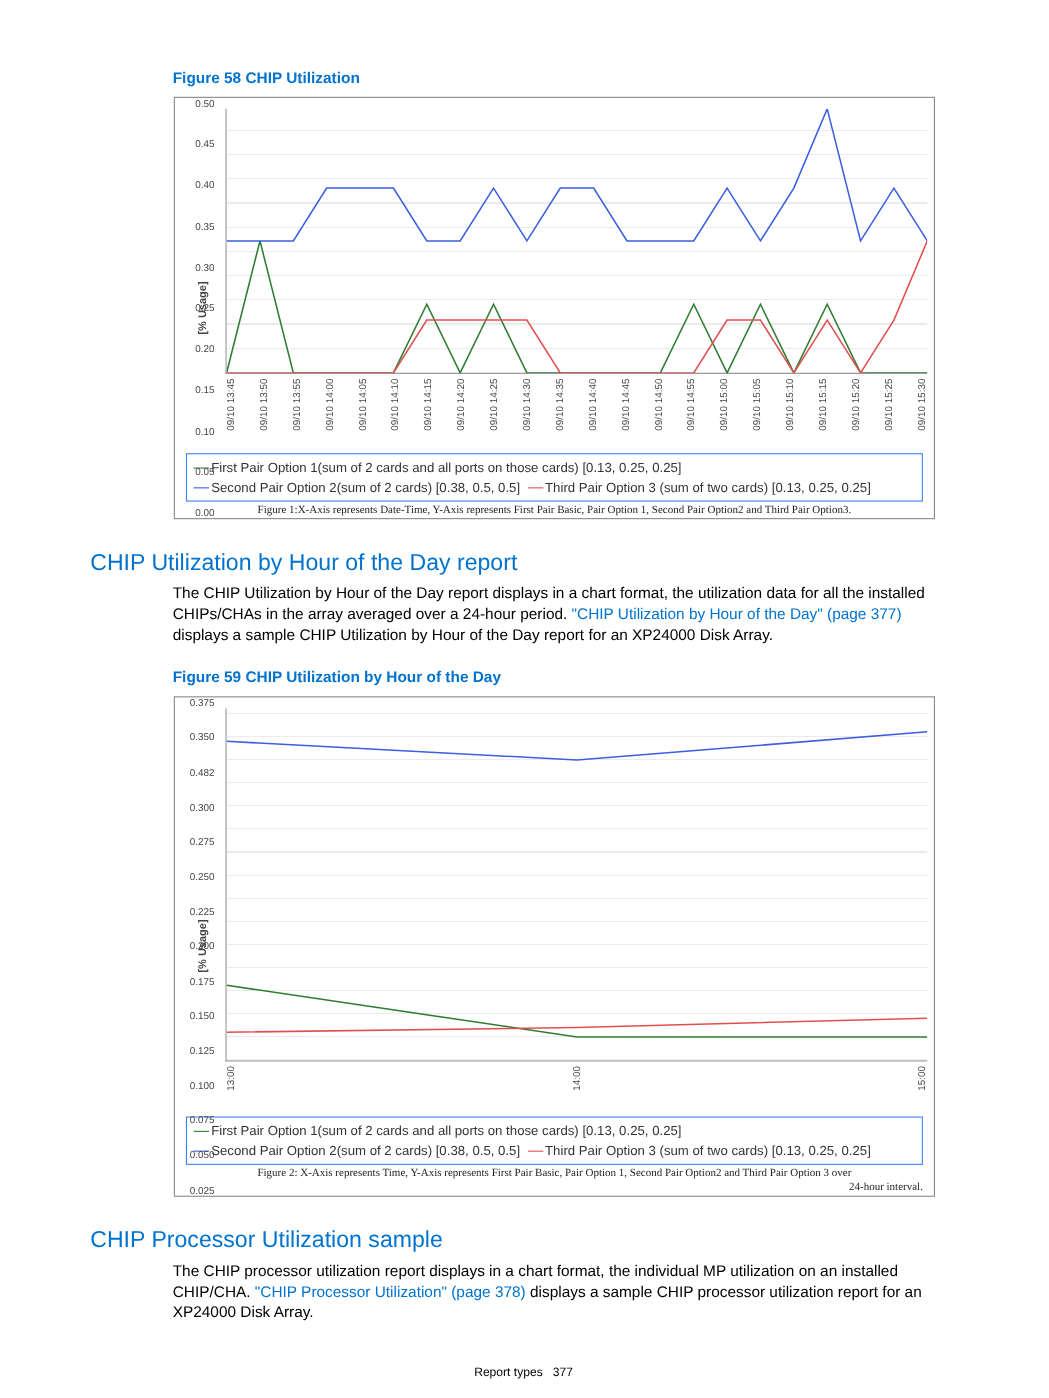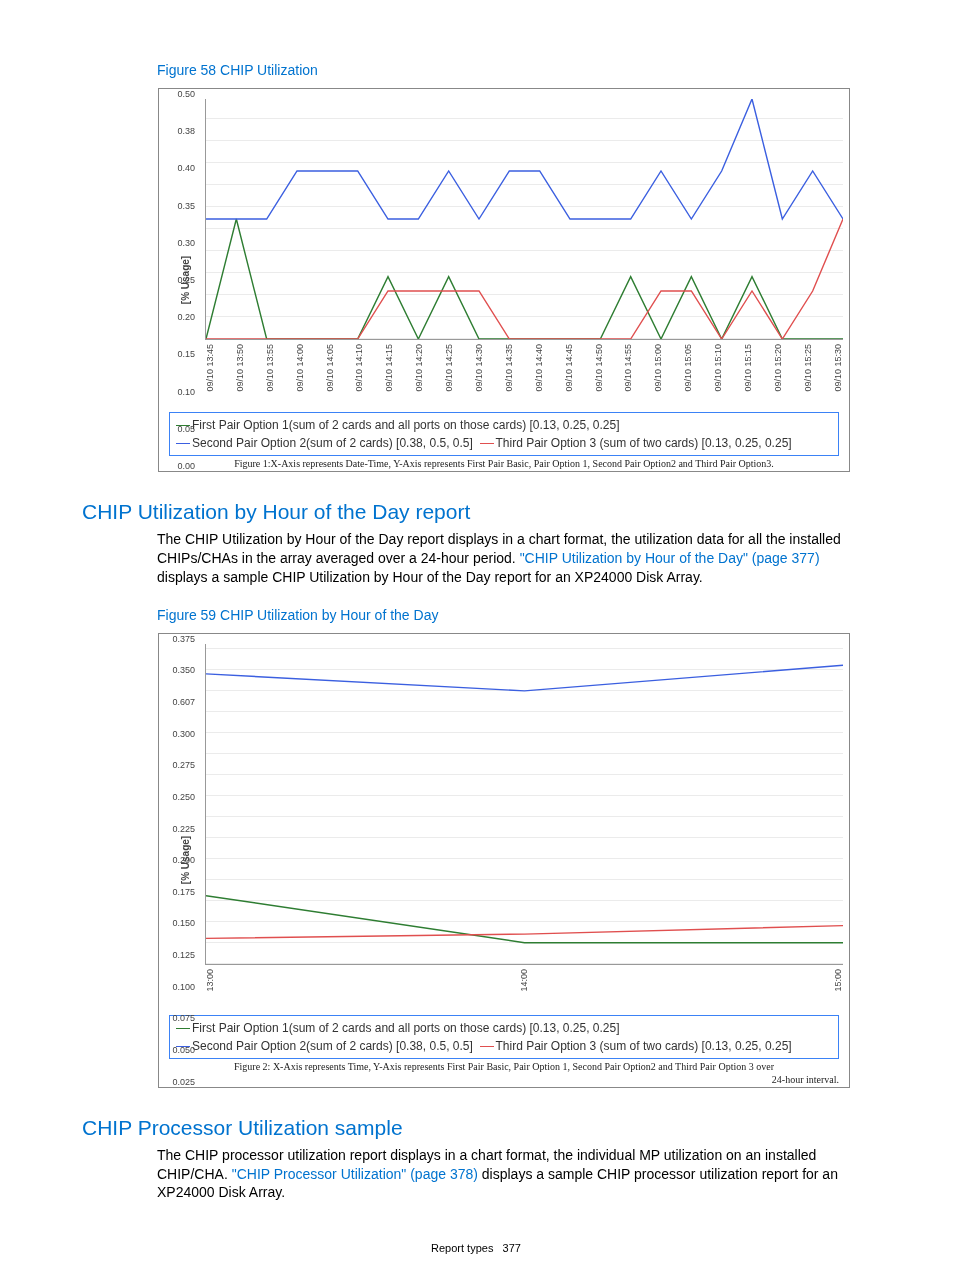--- a/index.html
+++ b/index.html
@@ -9,21 +9,21 @@
     background: #fff;
     width: 954px;
   }
   .page {
     padding: 58px 80px 40px 82px;
     box-sizing: border-box;
   }
   .figure-title {
     color: #0073cf;
     font-size: 14px;
-    font-weight: normal;
+    font-weight: bold;
     margin: 4px 0 10px 75px;
   }
   .section-title {
     color: #0073cf;
     font-size: 21px;
     font-weight: normal;
     margin: 28px 0 6px 0;
   }
   .body-text {
     font-size: 14px;
@@ -163,21 +163,21 @@
     <div class="yticks" id="yt1">
         <span>0.00</span>
         <span>0.05</span>
         <span>0.10</span>
         <span>0.15</span>
         <span>0.20</span>
         <span>0.25</span>
         <span>0.30</span>
         <span>0.35</span>
         <span>0.40</span>
-        <span>0.38</span>
+        <span>0.45</span>
         <span>0.50</span>
       </div>
     <div class="plot-area">
       <svg class="data-layer" id="svg1" viewBox="0 0 630 240" preserveAspectRatio="none">
           <path d="M0.0 240.0 L30.0 120.0 L60.0 240.0 L90.0 240.0 L120.0 240.0 L150.0 240.0 L180.0 177.6 L210.0 240.0 L240.0 177.6 L270.0 240.0 L300.0 240.0 L330.0 240.0 L360.0 240.0 L390.0 240.0 L420.0 177.6 L450.0 240.0 L480.0 177.6 L510.0 240.0 L540.0 177.6 L570.0 240.0 L600.0 240.0 L630.0 240.0 " fill="none" stroke="#2e7d32" stroke-width="1.4"></path>
           <path d="M0.0 120.0 L30.0 120.0 L60.0 120.0 L90.0 72.0 L120.0 72.0 L150.0 72.0 L180.0 120.0 L210.0 120.0 L240.0 72.0 L270.0 120.0 L300.0 72.0 L330.0 72.0 L360.0 120.0 L390.0 120.0 L420.0 120.0 L450.0 72.0 L480.0 120.0 L510.0 72.0 L540.0 0.0 L570.0 120.0 L600.0 72.0 L630.0 120.0 " fill="none" stroke="#3b5fe0" stroke-width="1.4"></path>
           <path d="M0.0 240.0 L30.0 240.0 L60.0 240.0 L90.0 240.0 L120.0 240.0 L150.0 240.0 L180.0 192.0 L210.0 192.0 L240.0 192.0 L270.0 192.0 L300.0 240.0 L330.0 240.0 L360.0 240.0 L390.0 240.0 L420.0 240.0 L450.0 192.0 L480.0 192.0 L510.0 240.0 L540.0 192.0 L570.0 240.0 L600.0 192.0 L630.0 120.0 " fill="none" stroke="#e04f4f" stroke-width="1.4"></path>
         </svg>
     </div>
     <div class="xticks" id="xt1">
@@ -227,21 +227,21 @@
         <span>0.075</span>
         <span>0.100</span>
         <span>0.125</span>
         <span>0.150</span>
         <span>0.175</span>
         <span>0.200</span>
         <span>0.225</span>
         <span>0.250</span>
         <span>0.275</span>
         <span>0.300</span>
-        <span>0.607</span>
+        <span>0.482</span>
         <span>0.350</span>
         <span>0.375</span>
       </div>
     <div class="plot-area2">
       <svg class="data-layer" id="svg2" viewBox="0 0 630 320" preserveAspectRatio="none">
           <path d="M0.0 251.7 L315.0 298.7 L630.0 298.7 " fill="none" stroke="#2e7d32" stroke-width="1.4"></path>
           <path d="M0.0 29.9 L315.0 46.9 L630.0 21.3 " fill="none" stroke="#3b5fe0" stroke-width="1.4"></path>
           <path d="M0.0 294.4 L315.0 290.1 L630.0 281.6 " fill="none" stroke="#e04f4f" stroke-width="1.4"></path>
         </svg>
     </div>

